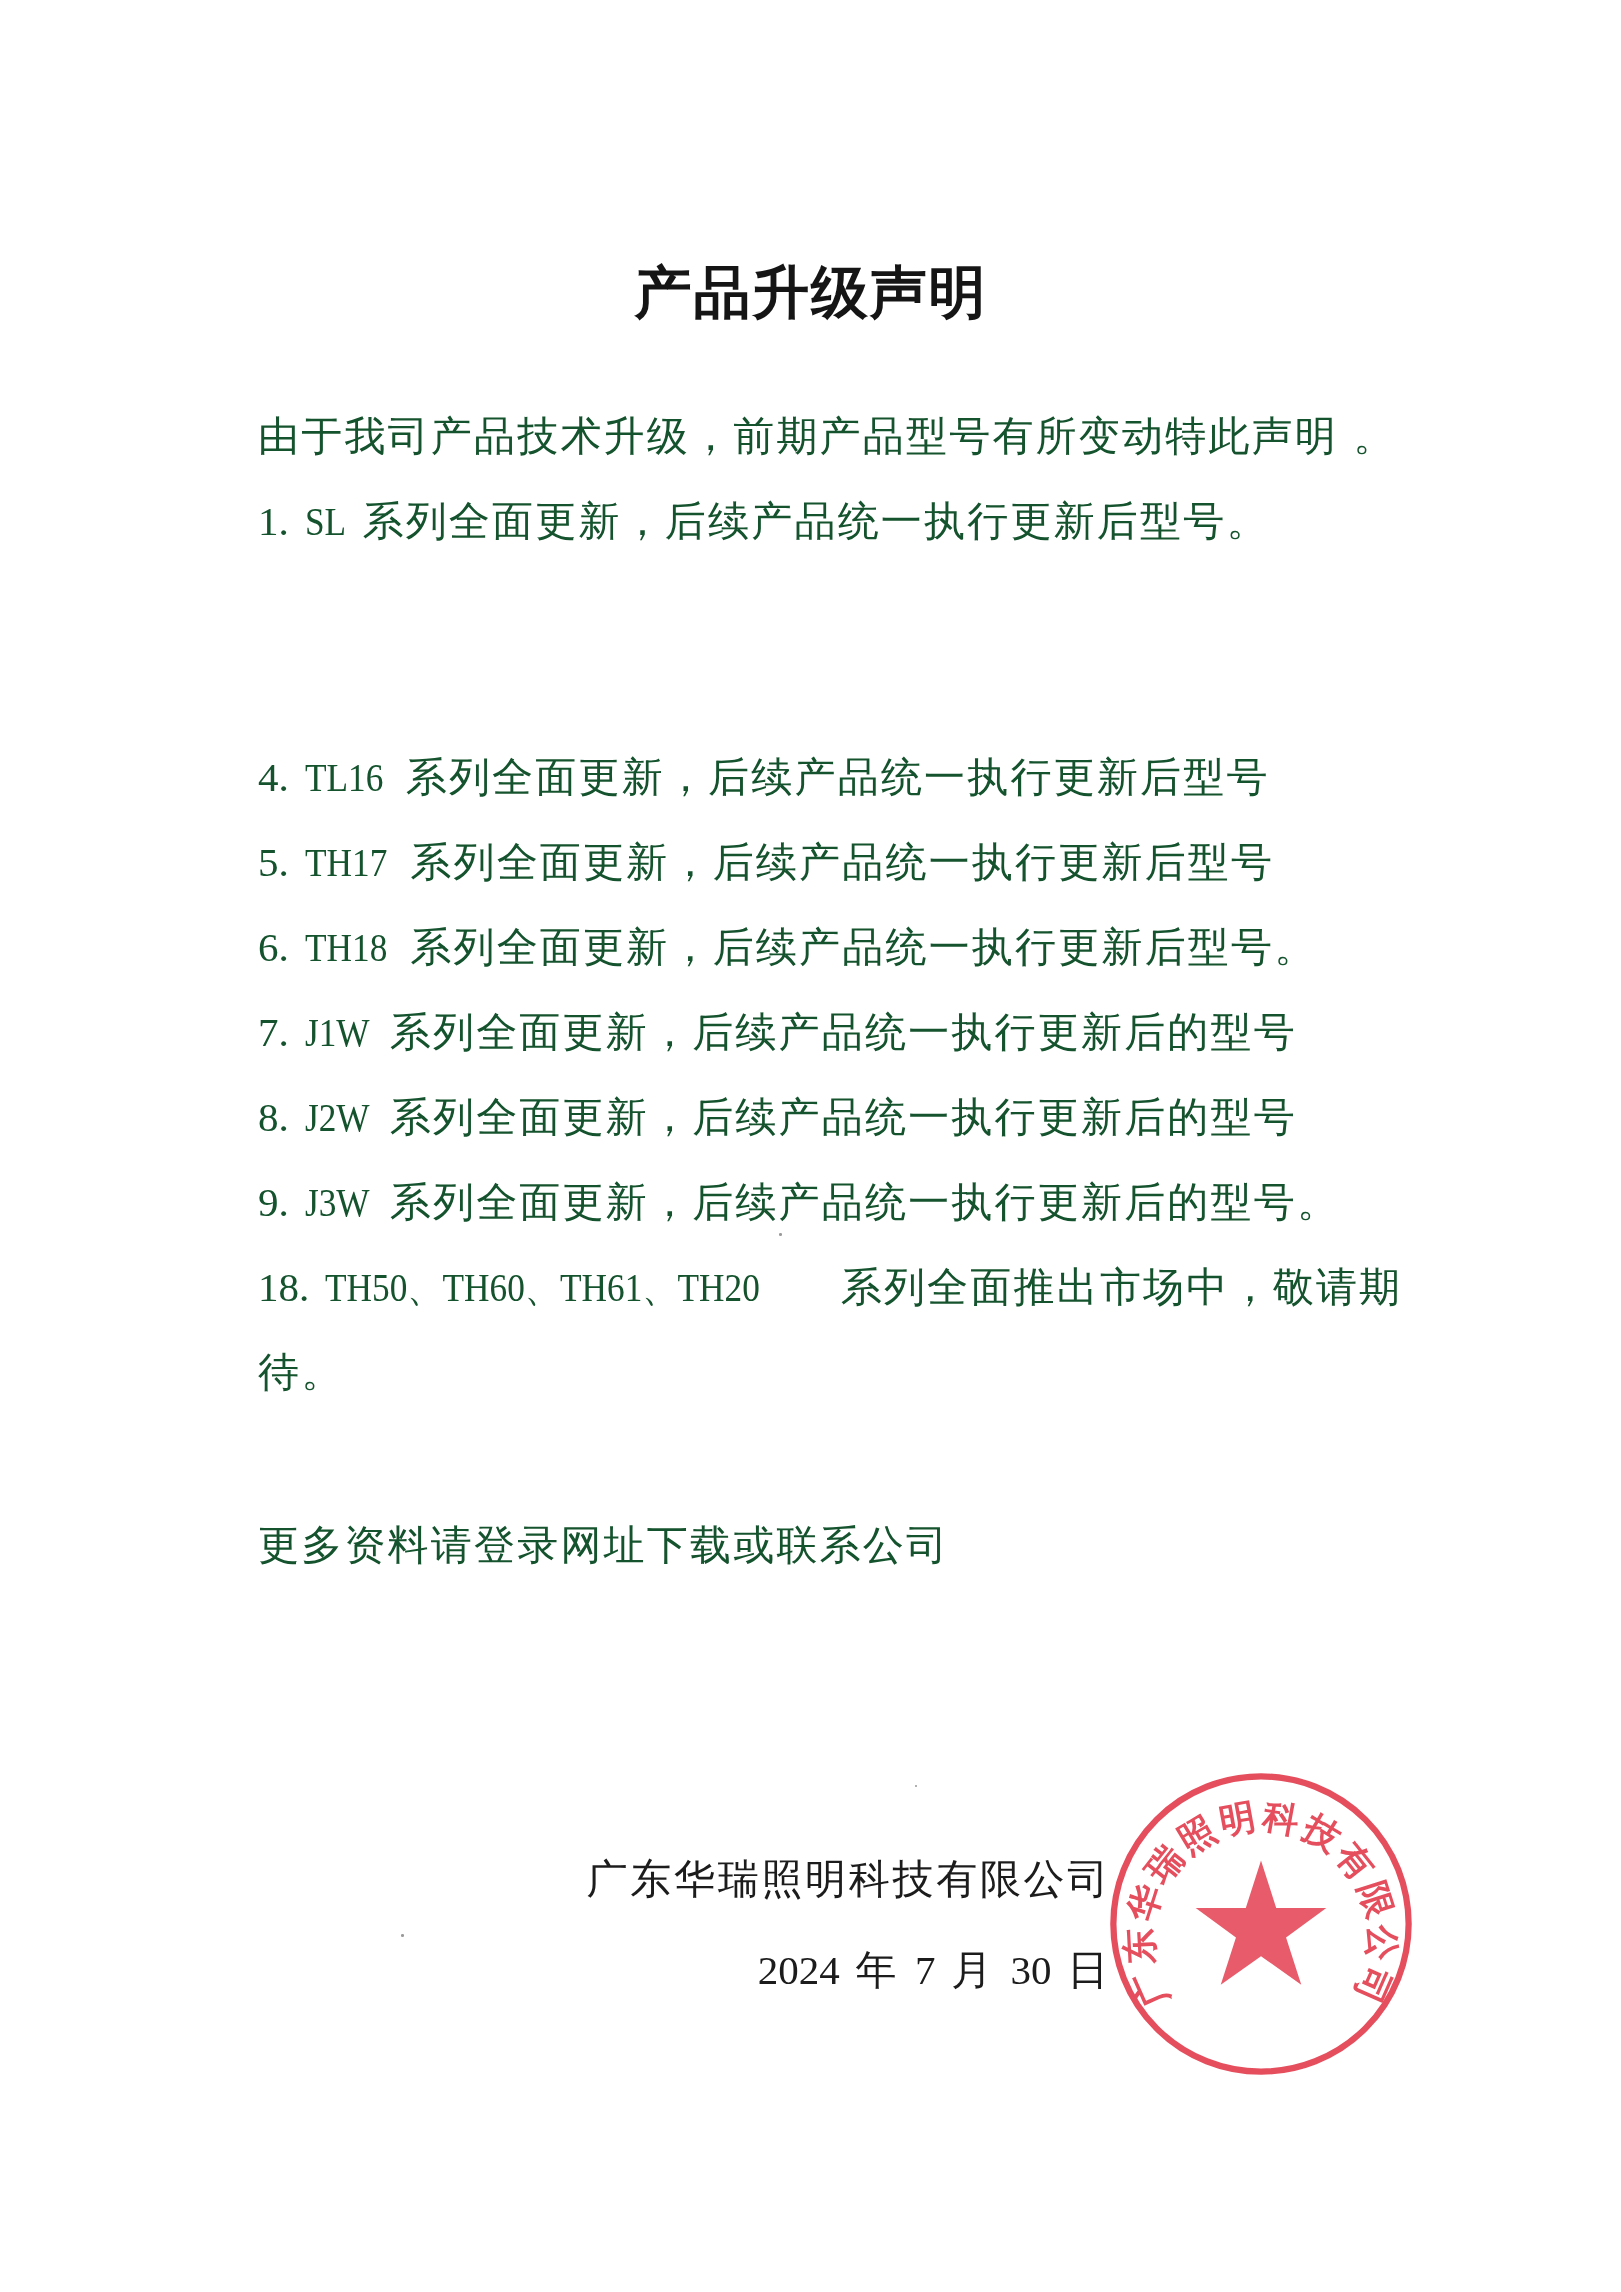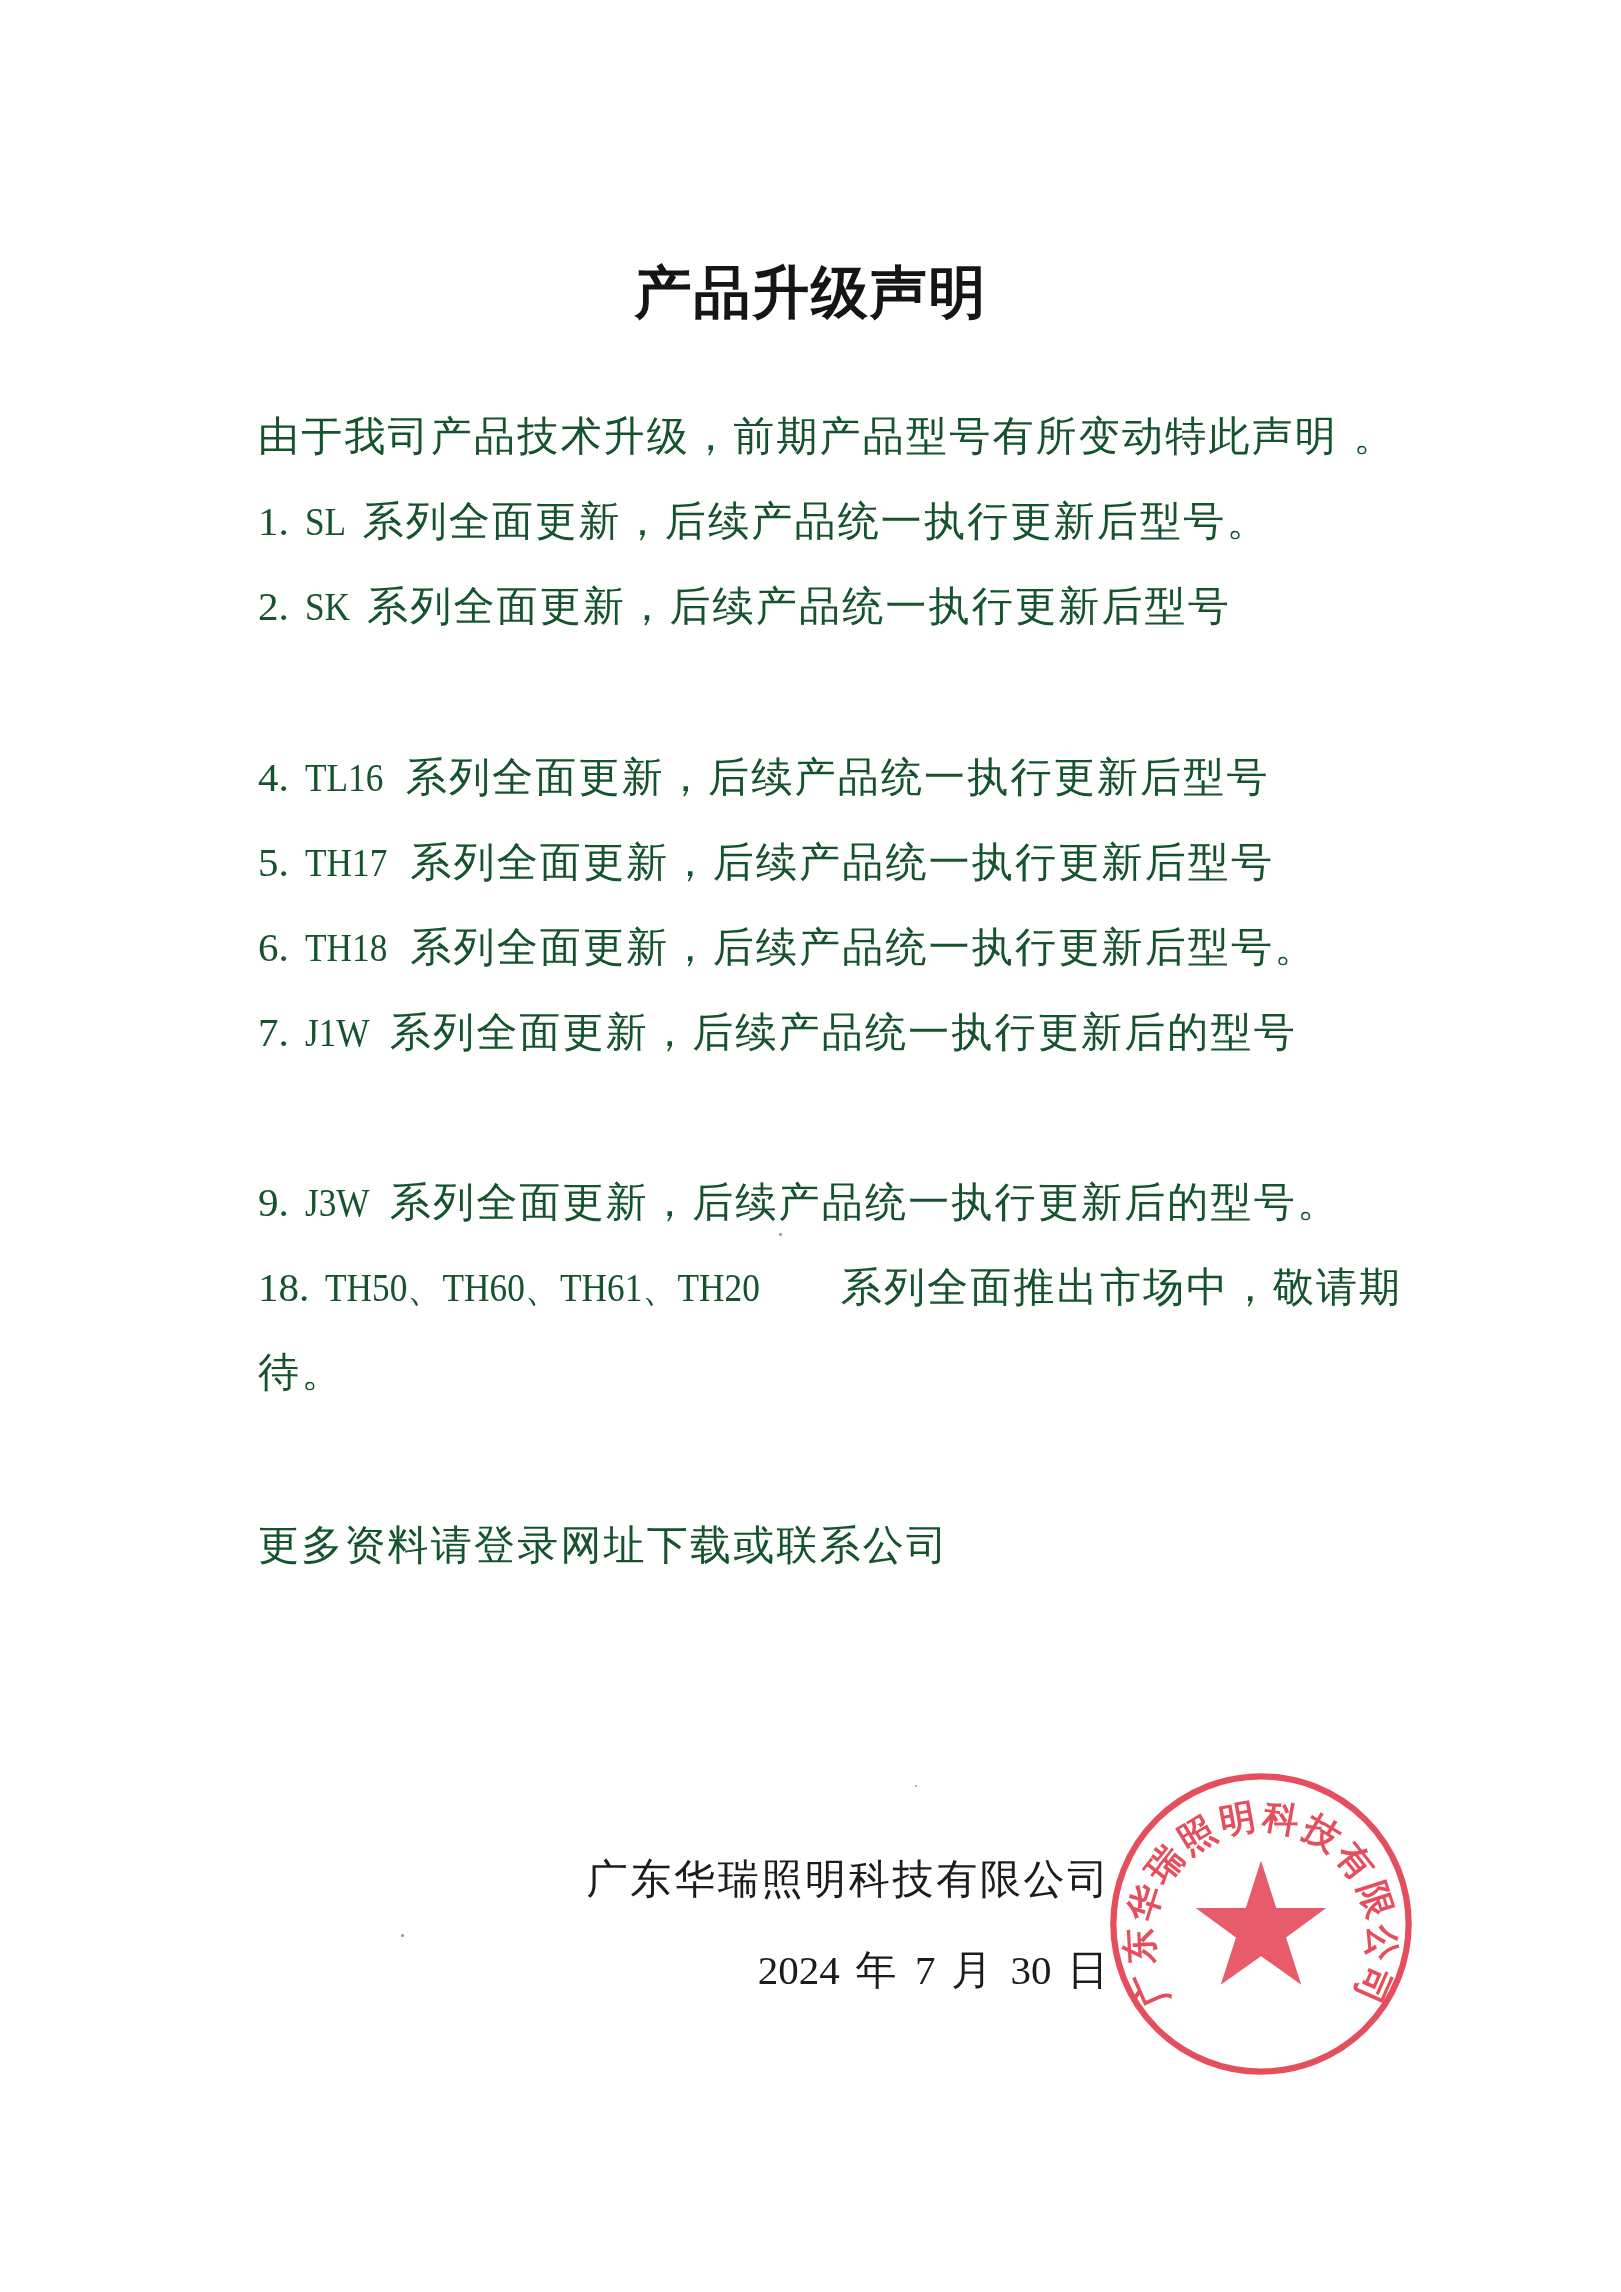--- a/index.html
+++ b/index.html
@@ -26,34 +26,34 @@
 
 <div class="page">
 
   <div class="title">产品升级声明</div>
 
   <div class="line" style="top:409px">由于我司产品技术升级，前期产品型号有所变动特此声明 。</div>
 
   <div class="line" style="top:494px">
     <span class="num">1.</span><span class="model">SL</span> <span>系列全面更新，后续产品统一执行更新后型号。</span>
   </div>
-  <div class="line" style="top:579px">
-    <span class="num">2.</span><span class="model">SK</span> <span>系列全面更新，后续产品统一执行更新后型号</span>
-  </div>
   <div class="line" style="top:750px">
     <span class="num">4.</span><span class="model">TL16</span> <span>系列全面更新，后续产品统一执行更新后型号</span>
   </div>
   <div class="line" style="top:835px">
     <span class="num">5.</span><span class="model">TH17</span> <span>系列全面更新，后续产品统一执行更新后型号</span>
   </div>
   <div class="line" style="top:920px">
     <span class="num">6.</span><span class="model">TH18</span> <span>系列全面更新，后续产品统一执行更新后型号。</span>
   </div>
   <div class="line" style="top:1005px">
     <span class="num">7.</span><span class="model">J1W</span> <span>系列全面更新，后续产品统一执行更新后的型号</span>
+  </div>
+  <div class="line" style="top:1090px">
+    <span class="num">8.</span><span class="model">J2W</span> <span>系列全面更新，后续产品统一执行更新后的型号</span>
   </div>
   <div class="line" style="top:1175px">
     <span class="num">9.</span><span class="model">J3W</span> <span>系列全面更新，后续产品统一执行更新后的型号。</span>
   </div>
   <div class="line" style="top:1260px">
     <span class="num">18.</span><span class="model">TH50、TH60、TH61、TH20</span> <span>系列全面推出市场中，敬请期</span>
   </div>
   <div class="line" style="top:1345px">待。</div>
 
   <div class="line" style="top:1518px">更多资料请登录网址下载或联系公司</div>

